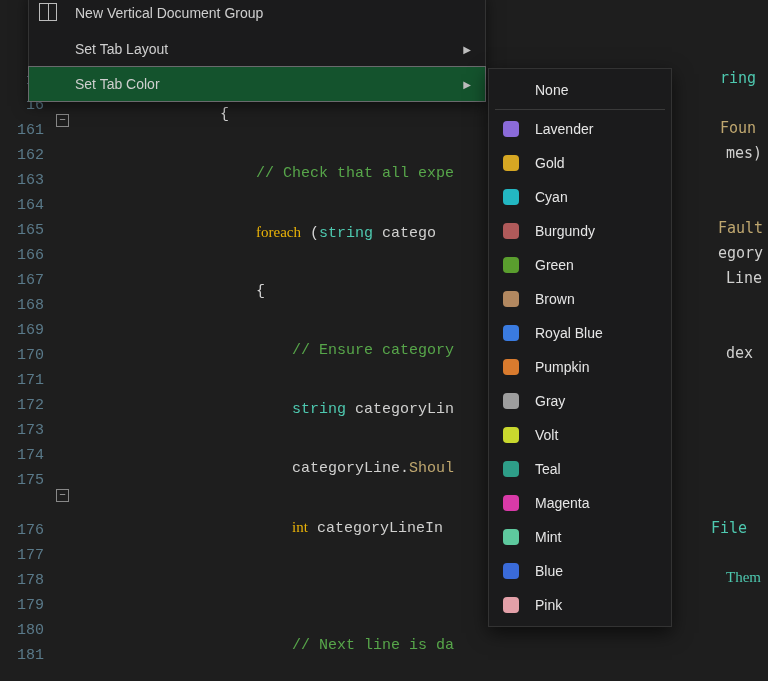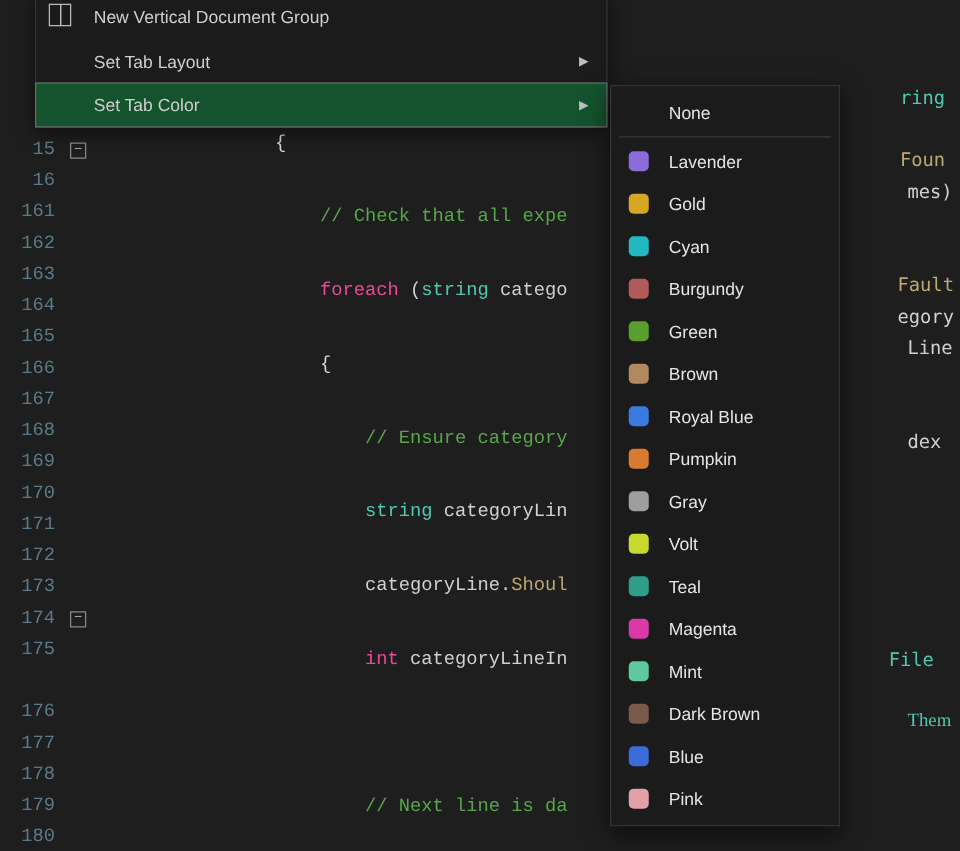--- a/index.html
+++ b/index.html
@@ -17,21 +17,21 @@
     position: absolute;
     top: 0; left: 0; right: 0; bottom: 0;
     display: flex;
     background: #1e1e1e;
   }
   .gutter {
     width: 52px;
     background: #1e1e1e;
     color: #5a7a8a;
     text-align: right;
-    padding-top: 107px;
+    padding-top: 68px;
     font-size: 15px;
     flex-shrink: 0;
   }
   .gutter .ln {
     height: 25px;
     line-height: 25px;
     padding-right: 8px;
   }
   .fold-col {
     width: 24px;
@@ -56,21 +56,21 @@
     padding-top: 68px;
     position: relative;
     white-space: pre;
   }
   .code .line {
     height: 25px;
     line-height: 25px;
   }
   
   .c-comment { color: #57a64a; }
-  .c-keyword { color: #ec4899; }
+  .c-keyword { color: #eab308; font-family: Liberation Serif, serif; }
   .c-type    { color: #4ec9b0; }
   .c-ident   { color: #d0d0cf; }
   .c-method  { color: #bfa76f; }
   .c-punct   { color: #d4d4d4; }
   .cl-top {
     position: absolute;
     top: 18px;
     left: 390px;
     color: #808080;
     font-family: "Segoe UI", Arial, sans-serif;
@@ -303,24 +303,20 @@
     </div>
     <div class="sub-item">
       <span class="swatch" style="background: rgb(217, 58, 168);"></span>
       <span>Magenta</span>
     </div>
     <div class="sub-item">
       <span class="swatch" style="background: rgb(94, 201, 158);"></span>
       <span>Mint</span>
     </div>
     <div class="sub-item">
-      <span class="swatch" style="background: rgb(122, 90, 74);"></span>
-      <span>Dark Brown</span>
-    </div>
-    <div class="sub-item">
       <span class="swatch" style="background: rgb(58, 107, 217);"></span>
       <span>Blue</span>
     </div>
     <div class="sub-item">
       <span class="swatch" style="background: rgb(227, 160, 168);"></span>
       <span>Pink</span>
     </div>
   </div>
 
 </body></html>

